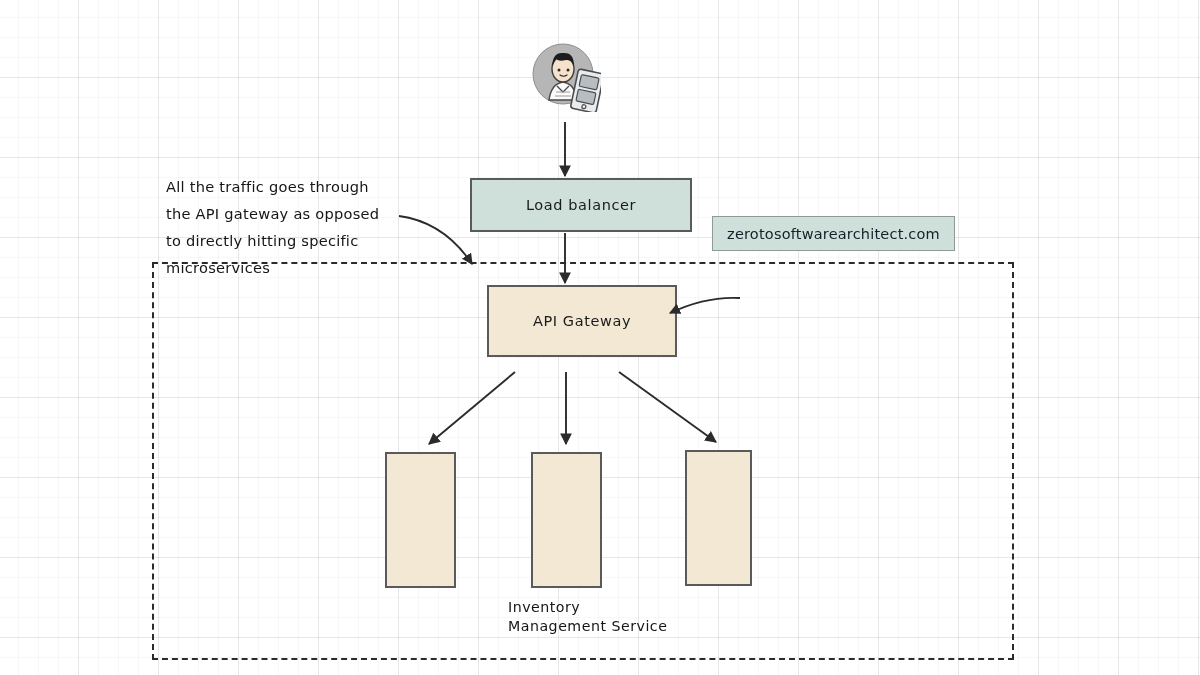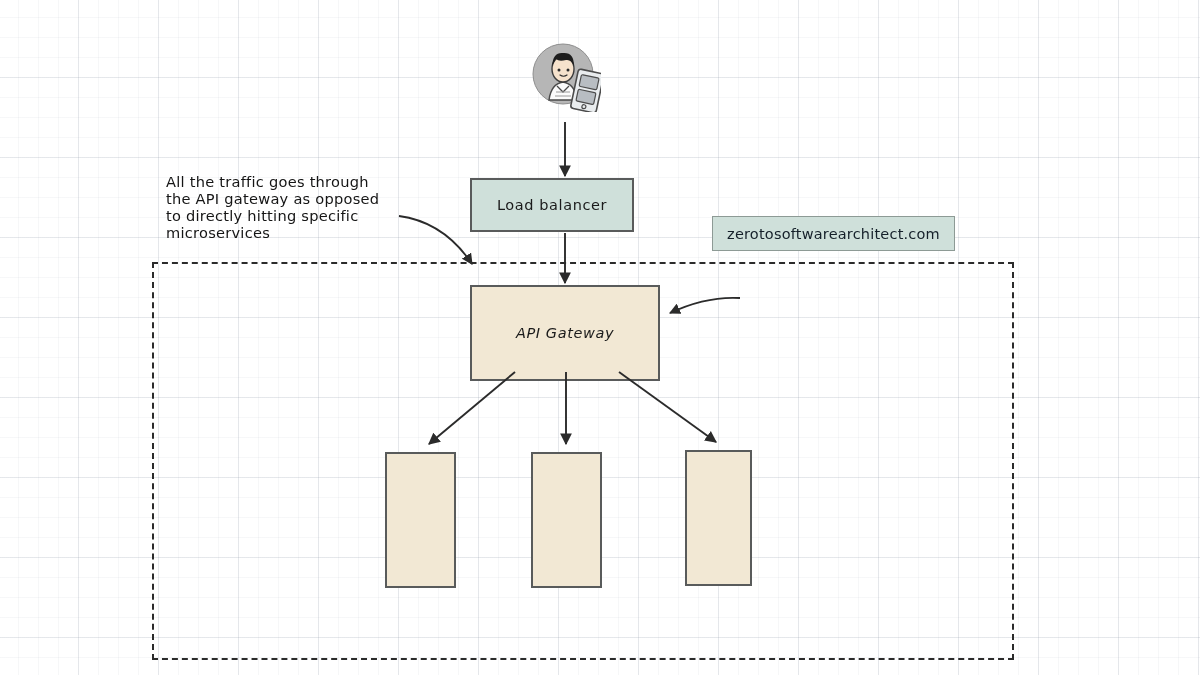--- a/index.html
+++ b/index.html
@@ -61,21 +61,21 @@
   #watermark span {
     font-size: 14.5px;
     color: #15202a;
     letter-spacing: 0.2px;
   }
 
   
   .note {
     color: #151515;
     font-size: 14.6px;
-    line-height: 17px;
+    line-height: 27px;
     letter-spacing: 0.25px;
     white-space: pre-line;
   }
   .svc-label {
     color: #151515;
     font-size: 14.2px;
     line-height: 19px;
     letter-spacing: 0.5px;
     white-space: pre-line;
   }
@@ -105,36 +105,38 @@
       <path d="M31 35 Q34.5 37.5 38 35" fill="none" stroke="#2a2a2a" stroke-width="1.2" stroke-linecap="round"></path>
       <g transform="rotate(12 58 52)">
         <rect x="45" y="31" width="26" height="40" rx="3" fill="#e9ecee" stroke="#4c4c4c" stroke-width="1.6"></rect>
         <rect x="49" y="36" width="18" height="12" rx="1.5" fill="#b8bdc2" stroke="#4c4c4c" stroke-width="1.2"></rect>
         <rect x="49" y="51" width="18" height="12" rx="1.5" fill="#b8bdc2" stroke="#4c4c4c" stroke-width="1.2"></rect>
         <circle cx="58" cy="67" r="2" fill="none" stroke="#4c4c4c" stroke-width="1.2"></circle>
       </g>
     </svg>
   </div>
 
-  <div class="abs node node-green" style="left:470px; top:178px; width:164px; height:54px;">
+  <div class="abs node node-green" style="left:470px; top:178px; width:222px; height:54px;">
     <span class="node-label">Load balancer</span>
   </div>
 
   <div id="watermark" class="abs" style="left:712px; top:216px; width:243px; height:35px;">
     <span>zerotosoftwarearchitect.com</span>
   </div>
 
-  <div class="abs node node-beige" style="left:470px; top:285px; width:190px; height:96px;font-style:italic;">
+  <div class="abs node node-beige" style="left:487px; top:285px; width:190px; height:72px;">
     <span class="node-label">API Gateway</span>
   </div>
 
   <div class="abs node node-beige" style="left:385px; top:452px; width:71px; height:136px;"></div>
   <div class="abs node node-beige" style="left:531px; top:452px; width:71px; height:136px;"></div>
   <div class="abs node node-beige" style="left:685px; top:450px; width:67px; height:136px;"></div>
 
+  <div class="abs svc-label" style="left:508px; top:598px; width:200px;">Inventory
+Management Service</div>
 
   <div class="abs note" style="left:166px; top:173px; width:260px;">All the traffic goes through
 the API gateway as opposed
 to directly hitting specific
 microservices</div>
 
 
 
   <svg class="overlay" width="1200" height="675">
     <defs>

